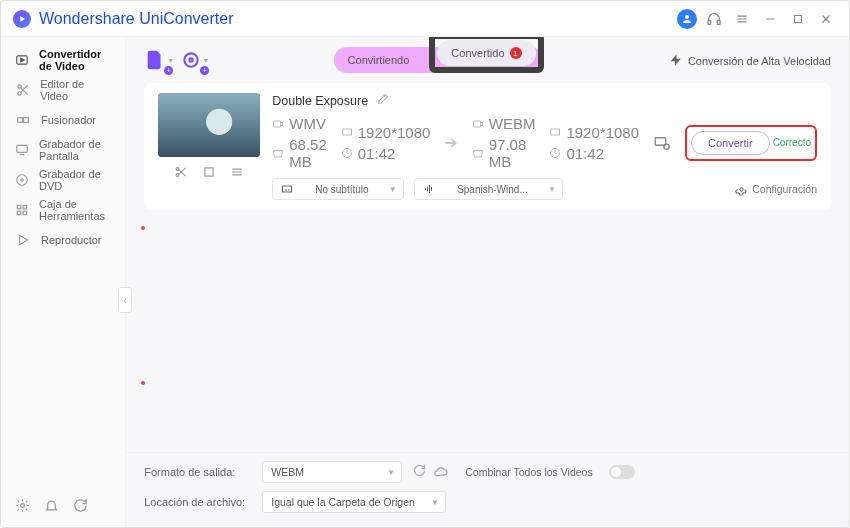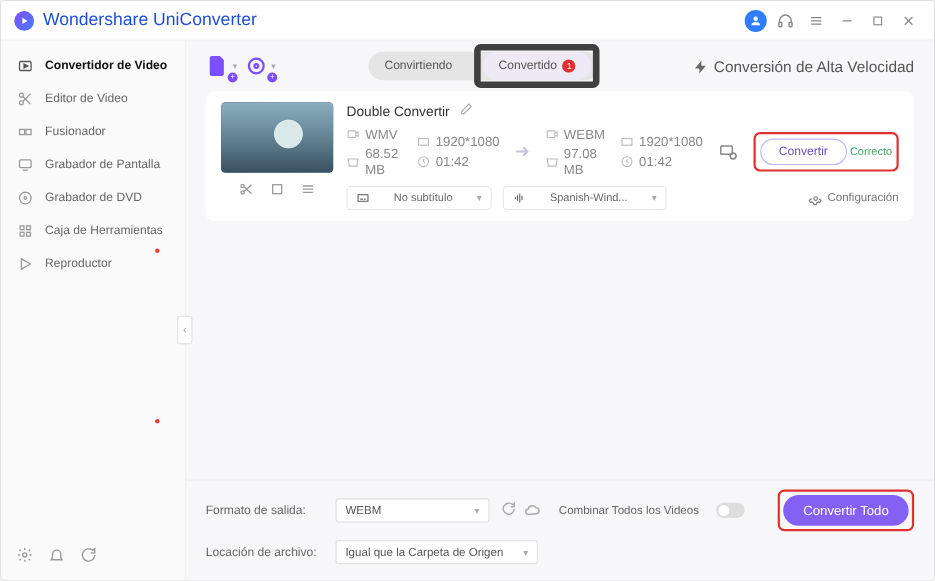--- a/index.html
+++ b/index.html
@@ -17,37 +17,37 @@
 .sidebar-item{display:flex;align-items:center;height:30px;padding:0 14px;font-size:11px;color:#666;cursor:pointer}
 .sidebar-item.active{color:#111;font-weight:600}
 .sidebar-icon{width:16px;height:16px;margin-right:10px;display:flex;align-items:center;justify-content:center;color:#999}
 .sidebar-item.active .sidebar-icon{color:#555}
 .sidebar .dot{position:absolute;left:140px;width:4px;height:4px;border-radius:50%;background:#ff3b3b}
 .collapse{position:absolute;right:-7px;top:250px;width:14px;height:26px;background:#fff;border:1px solid #e0e0e0;border-radius:3px;display:flex;align-items:center;justify-content:center;color:#aaa;font-size:10px;cursor:pointer}
 .content{flex:1;display:flex;flex-direction:column;background:#f7f7f9}
 .toolbar{height:46px;display:flex;align-items:center;padding:0 18px;gap:8px}
 .tool-btn{width:28px;height:28px;display:flex;align-items:center;justify-content:center;cursor:pointer;position:relative}
 .tool-btn .plus{position:absolute;bottom:-1px;right:-1px;background:#7b4fff;color:#fff;width:9px;height:9px;border-radius:50%;font-size:7px;line-height:9px;text-align:center}
-.tabs{display:flex;background:#e5e5e5;border-radius:14px;height:26px;margin-left:auto;margin-right:auto;align-items:center;overflow:visible}
+.tabs{display:flex;background:#f0abfc;border-radius:14px;height:26px;margin-left:auto;margin-right:auto;align-items:flex-end;overflow:visible}
 .tab{padding:0 14px;height:26px;display:flex;align-items:center;font-size:11px;color:#555;cursor:pointer;border-radius:14px}
 .tab.active{background:#eeeaf5}
 .tab .badge{width:12px;height:12px;border-radius:50%;background:#e03030;color:#fff;font-size:8px;display:inline-flex;align-items:center;justify-content:center;margin-left:5px}
 .tab-highlight{border:6px solid #404040;border-radius:6px;padding:1px 2px;margin-left:6px}
-.speed{display:flex;align-items:flex-end;font-size:14px;color:#555;cursor:pointer}
+.speed{display:flex;align-items:flex-end;font-size:11px;color:#555;cursor:pointer}
 .speed svg{margin-right:5px}
 .card{margin:0 18px;background:#fff;border-radius:8px;padding:10px 14px;display:flex;gap:12px}
 .thumb{width:102px;height:64px;border-radius:4px;background:linear-gradient(135deg,#3a4a5a,#6a8aa0);position:relative;overflow:hidden}
 .thumb::after{content:"";position:absolute;inset:0;background:radial-gradient(circle at 60% 45%,#d9e8e8 18%,transparent 19%),linear-gradient(180deg,#8bb0c0 0%,#5a7a8a 60%,#3a5060 100%)}
 .thumb-tools{display:flex;gap:10px;margin-top:6px;justify-content:center}
 .thumb-tool{width:18px;height:18px;color:#999;cursor:pointer;display:flex;align-items:center;justify-content:center}
 .meta{flex:1;display:flex;flex-direction:column}
 .file-title{font-size:12.5px;color:#333;font-weight:500;margin-bottom:6px;display:flex;align-items:center;gap:8px}
 .formats{display:flex;align-items:center;gap:14px}
 .fmt-col{display:flex;flex-direction:column;gap:4px}
-.fmt-row{display:flex;align-items:center;gap:5px;font-size:12px;color:#888}
+.fmt-row{display:flex;align-items:center;gap:5px;font-size:15px;color:#888}
 .fmt-row svg{color:#bbb}
 .arrow{color:#c5c5e0;font-size:16px}
 .gear-col{display:flex;align-items:center;color:#888}
 .convert-box{border:2px solid #e03030;border-radius:6px;padding:4px;display:flex;align-items:center;gap:3px}
 .convert-btn{border:1px solid #c4b5f5;background:#fff;color:#6b4fc7;font-size:11px;padding:5px 16px;border-radius:14px;cursor:pointer}
 .correct{color:#3fa85f;font-size:10px}
 .sub-controls{display:flex;align-items:center;gap:10px;margin-top:8px}
 .dd{background:#fff;border:1px solid #e5e5e5;border-radius:4px;height:22px;font-size:10px;color:#666;display:inline-flex;align-items:center;padding:0 8px;gap:22px;cursor:pointer}
 .dd .chev{color:#aaa;font-size:9px}
 .config{margin-left:auto;display:flex;align-items:center;gap:4px;font-size:10.5px;color:#777;cursor:pointer}
@@ -264,21 +264,21 @@
                   <line x1="4" y1="7" x2="20" y2="7"></line>
                   <line x1="4" y1="12" x2="20" y2="12"></line>
                   <line x1="4" y1="17" x2="20" y2="17"></line>
                 </svg>
               </div>
           </div>
         </div>
 
         <div class="meta">
           <div class="file-title">
-              <span>Double Convertir</span>
+              <span>Double Exposure</span>
               <span style="color:#aaa"><svg width="13" height="13" viewBox="0 0 24 24" fill="none" stroke="currentColor" stroke-width="2">
                   <path d="M17 3l4 4-12 12H5v-4z"></path>
                 </svg></span>
             </div>
 
           <div class="formats">
             <div class="fmt-col">
               <div class="fmt-row">
                   <svg width="12" height="12" viewBox="0 0 24 24" fill="none" stroke="currentColor" stroke-width="2">
                     <rect x="3" y="6" width="14" height="12" rx="1"></rect>
@@ -393,23 +393,20 @@
           <div class="bottom-icons">
             <span><svg width="15" height="15" viewBox="0 0 24 24" fill="none" stroke="currentColor" stroke-width="2">
                   <path d="M20 12a8 8 0 11-2.3-5.7L20 4v5h-5"></path>
                 </svg></span>
             <span><svg width="16" height="16" viewBox="0 0 24 24" fill="none" stroke="currentColor" stroke-width="2">
                   <path d="M17 18a4 4 0 000-8 6 6 0 00-11 2 3.5 3.5 0 00.5 7z"></path>
                 </svg></span>
           </div>
           <span class="toggle-label">Combinar Todos los Videos</span>
           <div class="toggle"></div>
-          <div class="convert-all-wrap">
-            <button class="convert-all">Convertir Todo</button>
-          </div>
         </div>
         <div class="bottom-row">
           <span class="label">Locación de archivo:</span>
           <div class="select">
               <span>Igual que la Carpeta de Origen</span>
               <span class="chev">▾</span>
             </div>
         </div>
       </div>
     </div>

